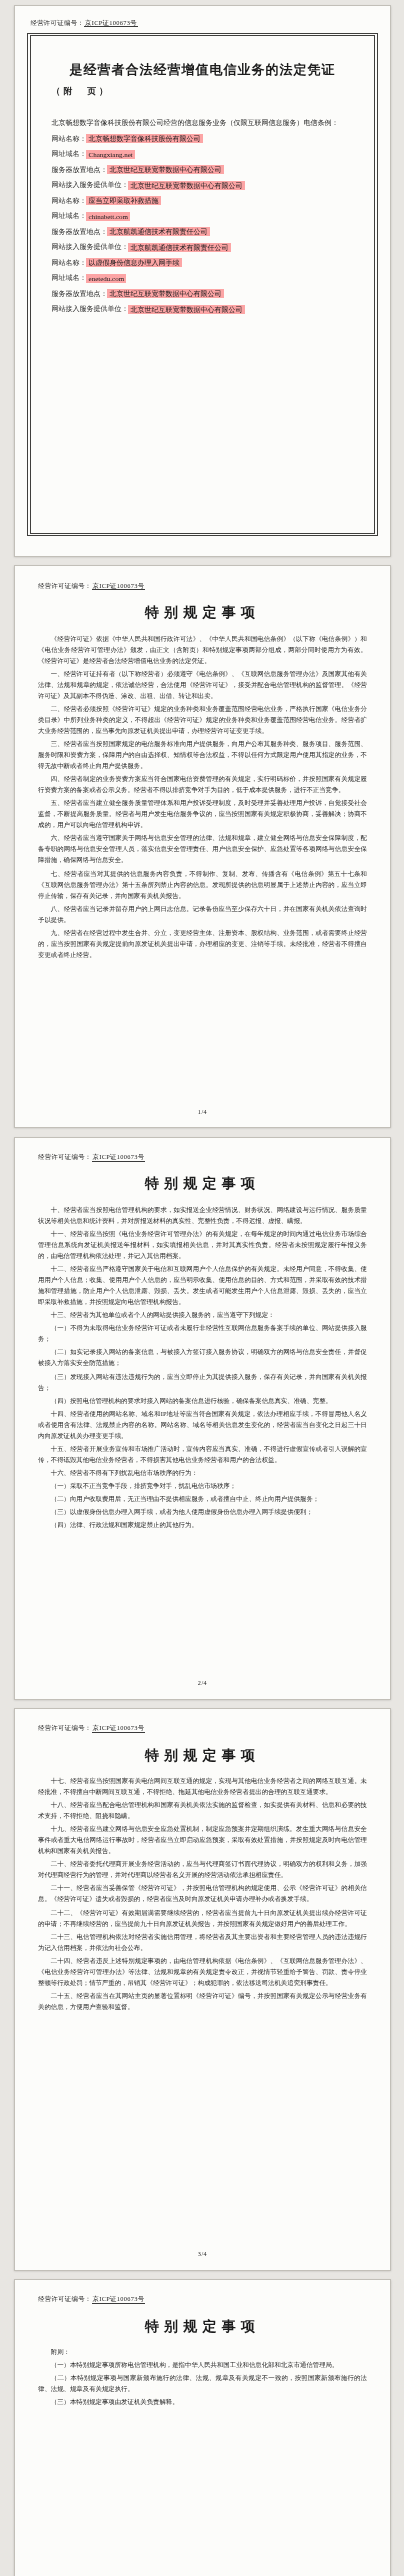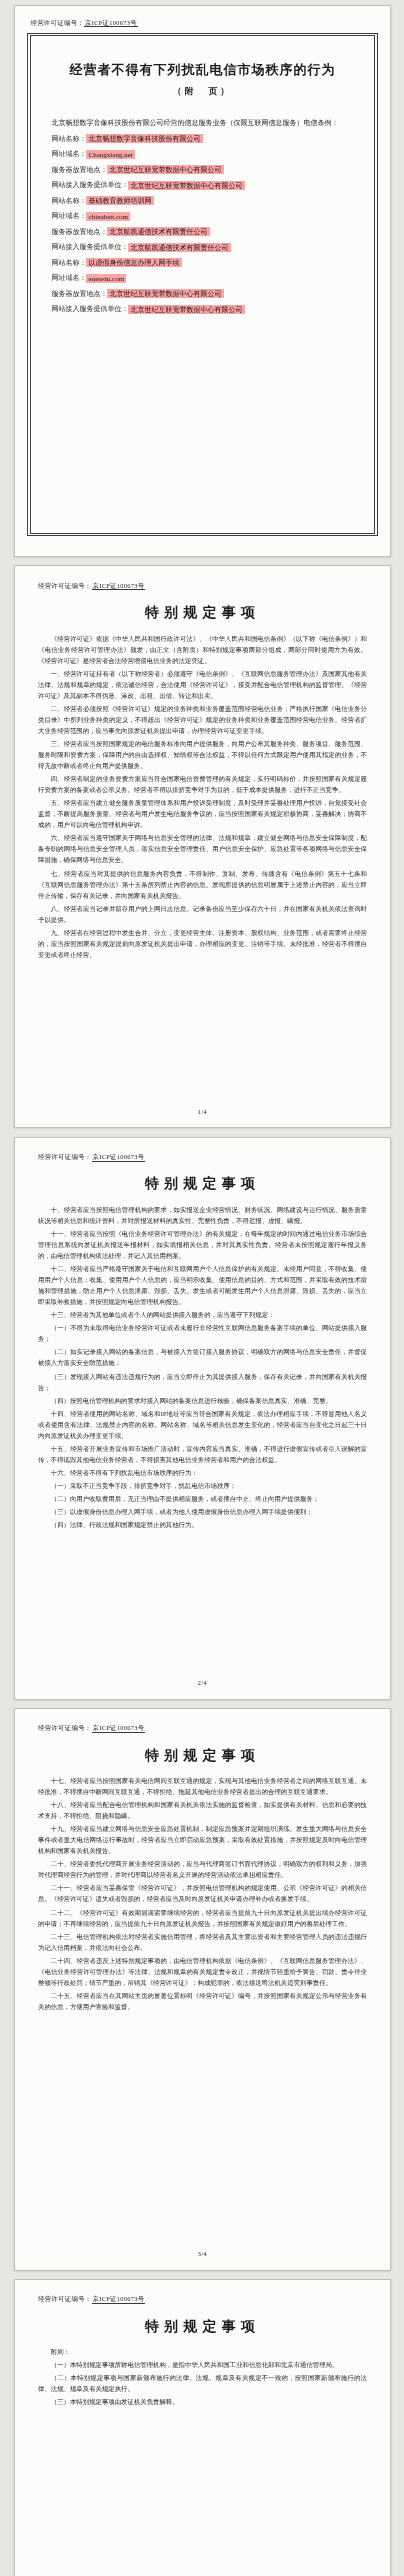--- a/index.html
+++ b/index.html
@@ -52,21 +52,21 @@
     padding: 17.5px 20.6px;
   }
   .cert-title {
     margin: 7.2px 0 0;
     text-align: center;
     font-size: 13px;
     font-weight: bold;
     letter-spacing: 1px;
   }
   .cert-subtitle {
-    text-align: center;
+    text-align: left;
     font-size: 8.8px;
     font-weight: bold;
     letter-spacing: 3.1px;
     margin-top: 7.2px;
   }
   .cert-intro {
     margin: 18.5px 0 3.1px;
     font-size: 7px;
     line-height: 1.95;
     text-align: justify;
@@ -126,29 +126,29 @@
 <body>
 
 <div class="doc-canvas">
 
   <section class="page cert">
     <div class="cert-header">
       <span>经营许可证编号：</span><span class="lic-no">京ICP证100673号</span>
     </div>
     <div class="cert-frame">
       <div class="cert-frame-inner">
-        <h1 class="cert-title">经营者不得有下列扰乱电信市场秩序的行为</h1>
+        <h1 class="cert-title">是经营者合法经营增值电信业务的法定凭证</h1>
         <div class="cert-subtitle">（附　页）</div>
         <p class="cert-intro">北京畅想数字音像科技股份有限公司经营的信息服务业务（仅限互联网信息服务）电信条例：</p>
         <div class="cert-fields">
             <div class="field-row"><span class="f-label">网站名称：</span><span class="f-value">北京畅想数字音像科技股份有限公司</span></div>
             <div class="field-row"><span class="f-label">网址域名：</span><span class="f-value">Changxiang.net</span></div>
             <div class="field-row"><span class="f-label">服务器放置地点：</span><span class="f-value">北京世纪互联宽带数据中心有限公司</span></div>
             <div class="field-row"><span class="f-label">网站接入服务提供单位：</span><span class="f-value">北京世纪互联宽带数据中心有限公司</span></div>
-            <div class="field-row"><span class="f-label">网站名称：</span><span class="f-value">基础教育教师培训网</span></div>
+            <div class="field-row"><span class="f-label">网站名称：</span><span class="f-value">应当立即采取补救措施</span></div>
             <div class="field-row"><span class="f-label">网址域名：</span><span class="f-value">chinabett.com</span></div>
             <div class="field-row"><span class="f-label">服务器放置地点：</span><span class="f-value">北京航凯通信技术有限责任公司</span></div>
             <div class="field-row"><span class="f-label">网站接入服务提供单位：</span><span class="f-value">北京航凯通信技术有限责任公司</span></div>
             <div class="field-row"><span class="f-label">网站名称：</span><span class="f-value">以虚假身份信息办理入网手续</span></div>
             <div class="field-row"><span class="f-label">网址域名：</span><span class="f-value">enetedu.com</span></div>
             <div class="field-row"><span class="f-label">服务器放置地点：</span><span class="f-value">北京世纪互联宽带数据中心有限公司</span></div>
             <div class="field-row"><span class="f-label">网站接入服务提供单位：</span><span class="f-value">北京世纪互联宽带数据中心有限公司</span></div>
           </div>
       </div>
     </div>

